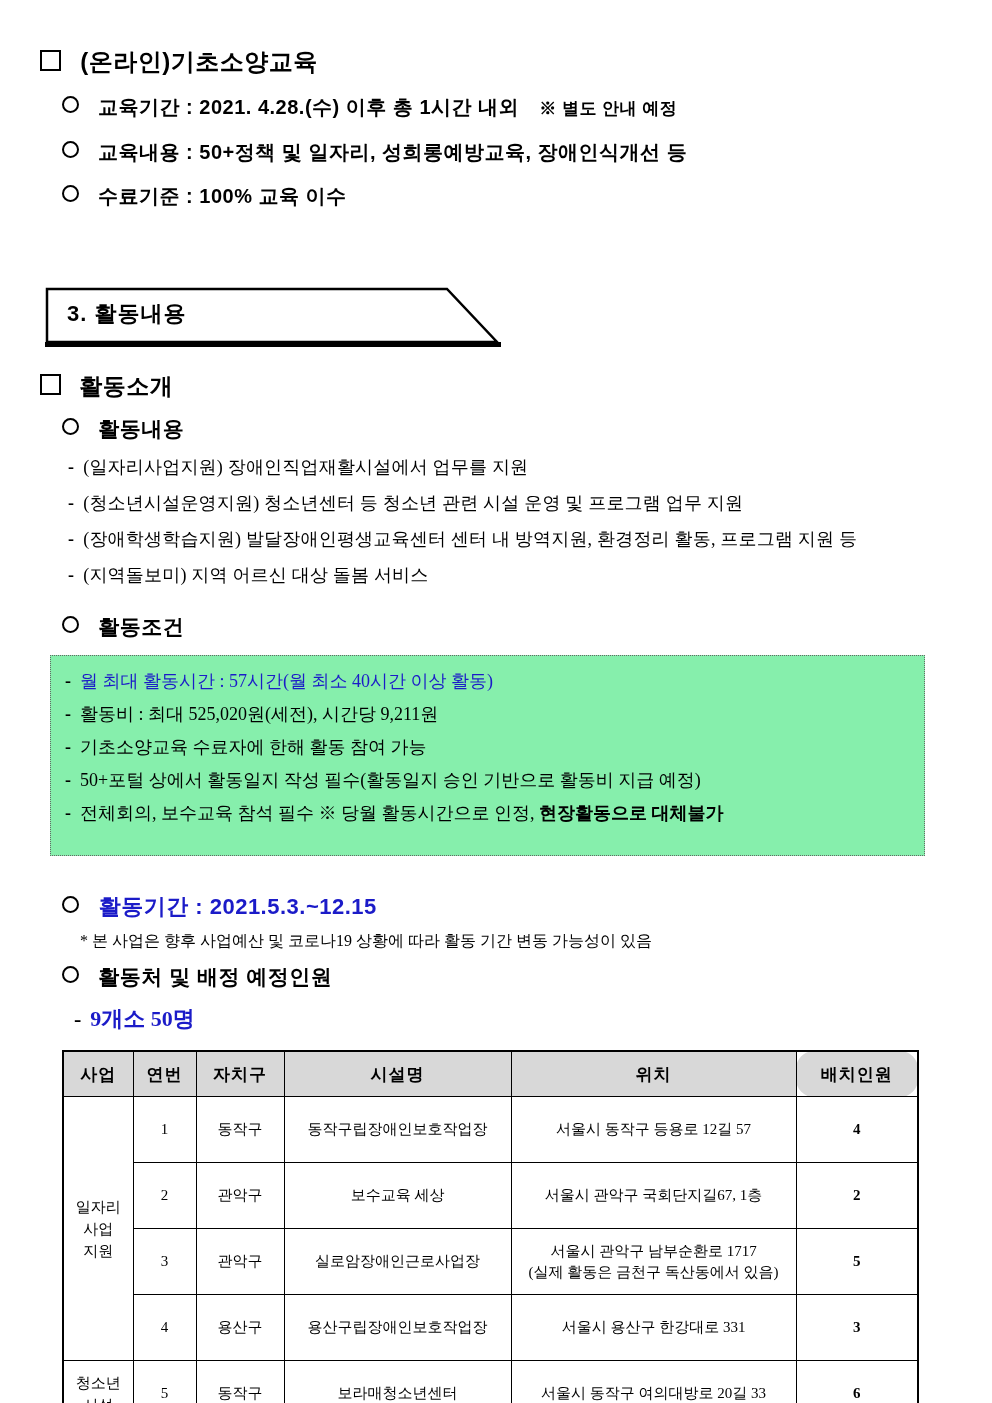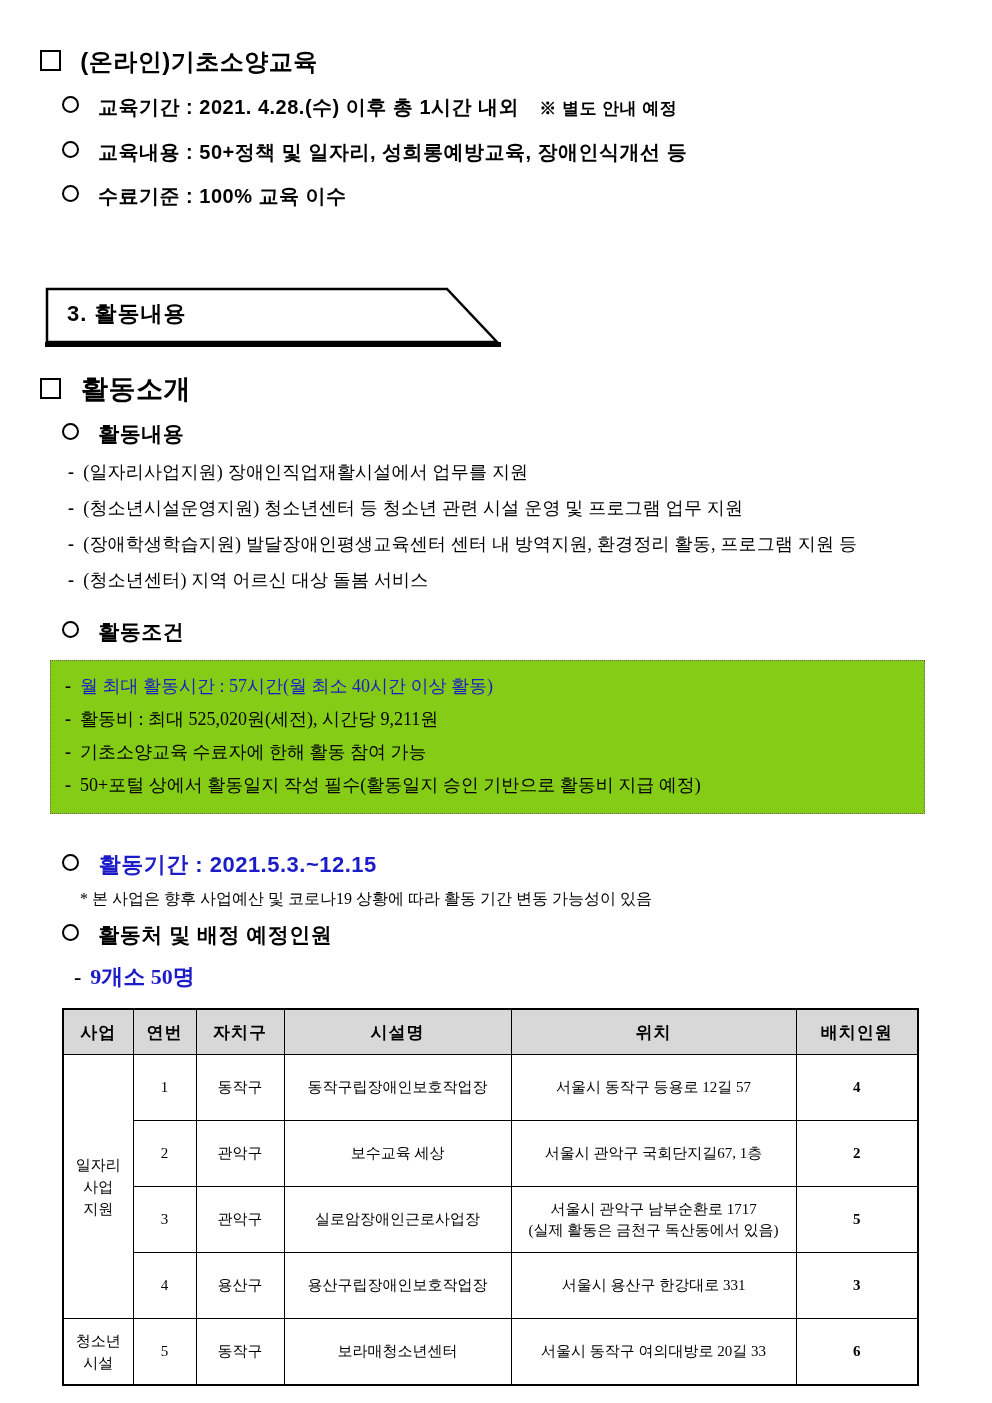--- a/index.html
+++ b/index.html
@@ -37,36 +37,36 @@
   .banner-wrap { position: relative; margin: 76px 0 0 45px; width: 460px; height: 62px; }
   .banner-wrap svg { position: absolute; left: 0; top: 0; }
   .banner-text {
     position: absolute; left: 22px; top: 12px;
     font-size: 22px; font-weight: bold; letter-spacing: 1px;
   }
 
   
   .intro-title {
     margin: 22px 0 0 40px;
-    font-size: 27px; font-weight: bold; letter-spacing: 0.5px;
+    font-size: 23px; font-weight: bold; letter-spacing: 0.5px; font-family: Liberation Serif, serif;
   }
   .sub-head {
     margin: 13px 7px 0 62px;
     font-size: 21px; font-weight: bold; letter-spacing: 0.5px;
   }
   .content-list { margin: 6px 0 0 68px; }
   .content-item {
     font-family: "Liberation Serif", serif;
     font-size: 18px; line-height: 36px; letter-spacing: 0.2px;
   }
 
   .cond-box {
     margin: 14px 0 0 50px; width: 845px;
-    background: #84cc16; border: 1px dotted #666;
-    padding: 9px 14px 11px 14px;
+    background: #86efac; border: 1px dotted #666;
+    padding: 9px 14px 25px 14px;
   }
   .cond-line {
     font-family: "Liberation Serif", serif;
     font-size: 18px; line-height: 33px;
   }
   .cond-line .blue-text { color: var(--accent, #1b1bc8); }
   .cond-bold { font-weight: bold; }
 
   .period-line {
     margin: 36px 0 0 62px;
@@ -105,21 +105,21 @@
     background: var(--header-bg, #d8d8d8);
     height: 44px; font-size: 17px; font-weight: bold; letter-spacing: 1px;
   }
   table.placement td {
     font-family: "Liberation Serif", serif;
     font-size: 15px; height: 65px;
   }
   td.group-cell { font-size: 16px; white-space: pre-line; line-height: 22px; }
   td.loc-cell { white-space: pre-line; line-height: 21px; }
   td.count-cell { font-size: 19px; font-weight: bold; }
-  th.col-count { border-top: 3px solid var(--blue-border, #1414d2); }
+  th.col-count { border-top: 3px solid var(--blue-border, #1414d2); border-radius: 18px; }
   th.col-count, td.col-count {
     border-left: 3px solid var(--blue-border, #1414d2);
     border-right: 3px solid var(--blue-border, #1414d2);
   }
 </style>
 </head>
 <body>
 
 <div class="edu-title">
   <span class="sq-icon"></span>
@@ -162,41 +162,44 @@
   <div class="content-item">
     <span class="dash">-</span><span>(일자리사업지원) 장애인직업재활시설에서 업무를 지원</span>
   </div>
   <div class="content-item">
     <span class="dash">-</span><span>(청소년시설운영지원) 청소년센터 등 청소년 관련 시설 운영 및 프로그램 업무 지원</span>
   </div>
   <div class="content-item">
     <span class="dash">-</span><span>(장애학생학습지원) 발달장애인평생교육센터 센터 내 방역지원, 환경정리 활동, 프로그램 지원 등</span>
   </div>
   <div class="content-item">
-    <span class="dash">-</span><span>(청소년센터) 지역 어르신 대상 돌봄 서비스</span>
+    <span class="dash">-</span><span>(지역돌보미) 지역 어르신 대상 돌봄 서비스</span>
   </div>
 </div>
 
 <div class="sub-head" style="margin-top:20px;">
   <span class="circ-icon"></span>
   <span>활동조건</span>
 </div>
 
 <div class="cond-box">
   <div class="cond-line">
     <span class="dash">-</span><span class="blue-text">월 최대 활동시간 : 57시간(월 최소 40시간 이상 활동)</span>
   </div>
   <div class="cond-line">
     <span class="dash">-</span><span>활동비 : 최대 525,020원(세전), 시간당 9,211원</span>
   </div>
   <div class="cond-line">
     <span class="dash">-</span><span>기초소양교육 수료자에 한해 활동 참여 가능</span>
   </div>
   <div class="cond-line">
     <span class="dash">-</span><span>50+포털 상에서 활동일지 작성 필수(활동일지 승인 기반으로 활동비 지급 예정)</span>
+  </div>
+  <div class="cond-line">
+    <span class="dash">-</span><span>전체회의, 보수교육 참석 필수 ※ 당월 활동시간으로 인정, </span><span class="cond-bold">현장활동으로 대체불가</span>
   </div>
 </div>
 
 <div class="period-line">
   <span class="circ-icon"></span>
   <span class="blue-text">활동기간 : 2021.5.3.~12.15</span>
 </div>
 
 <div class="period-note">
   <span>*</span>

